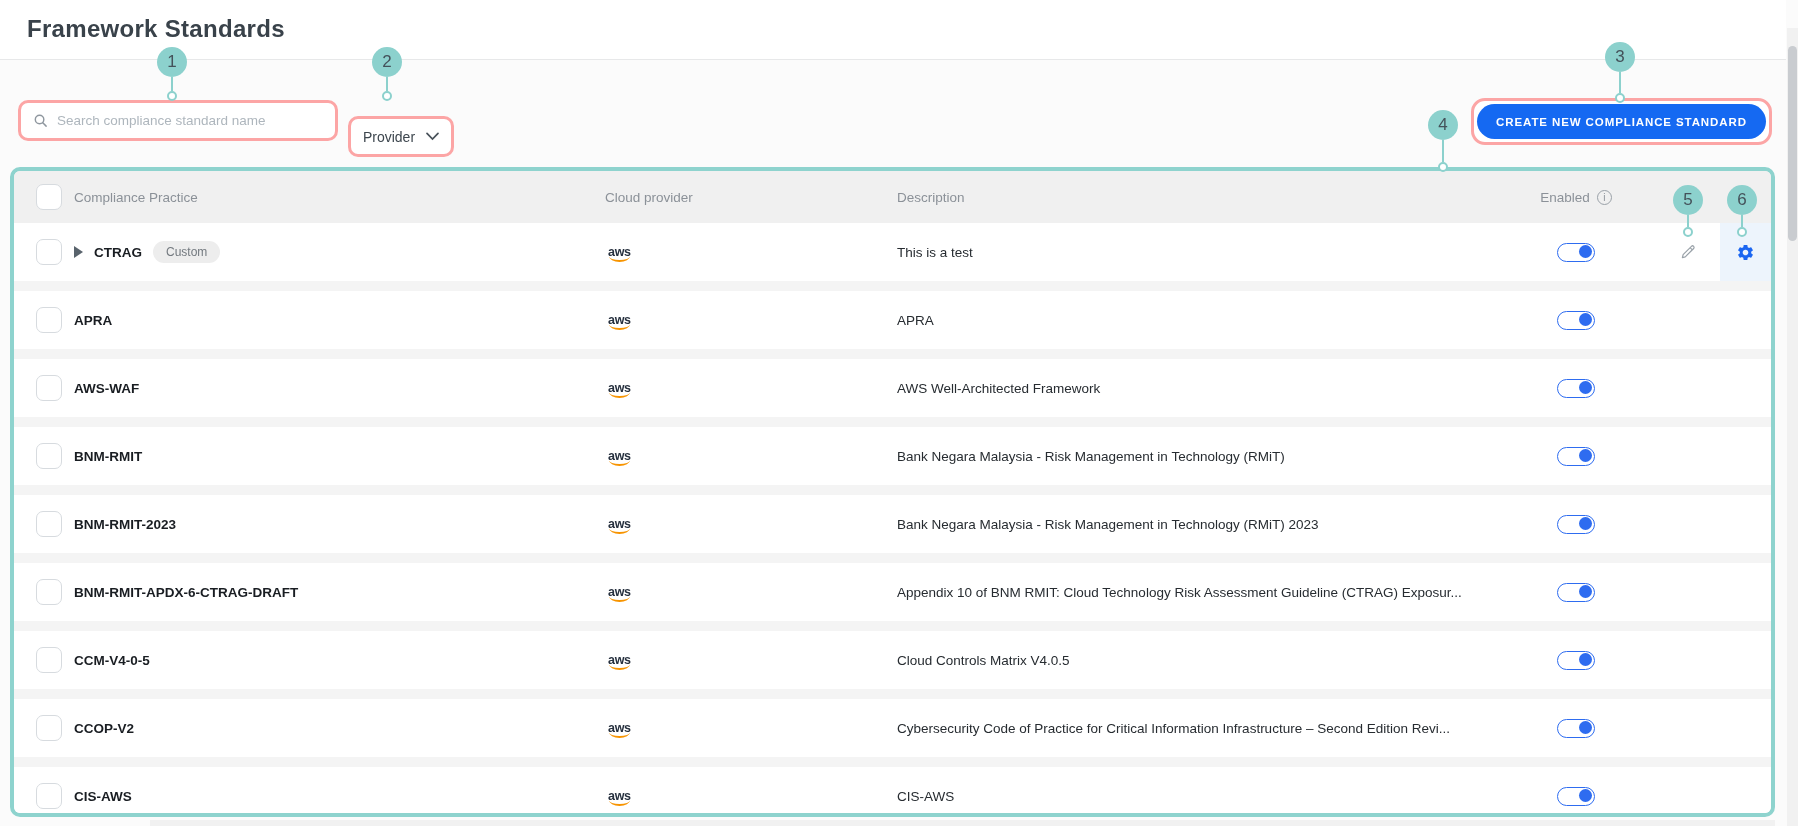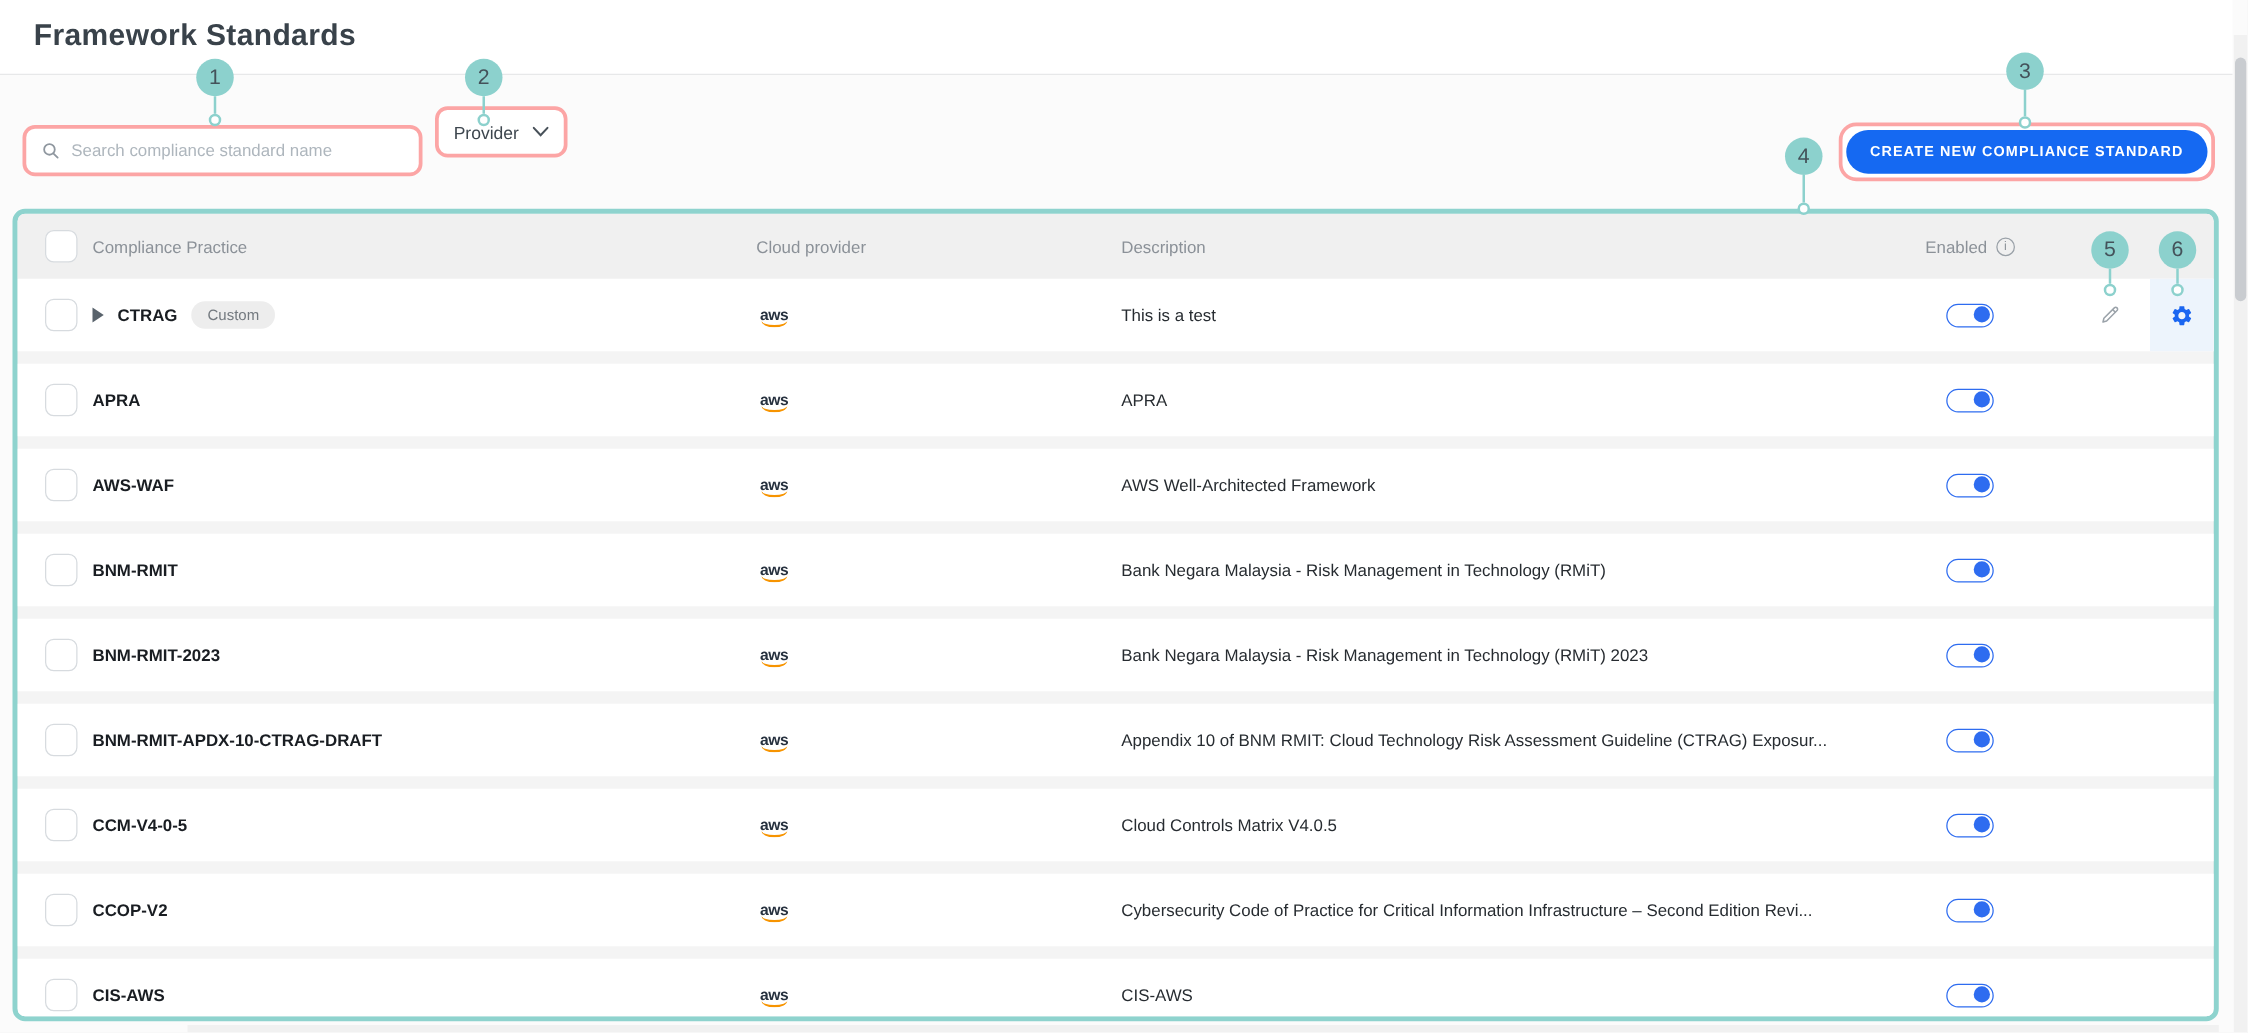--- a/index.html
+++ b/index.html
@@ -9,21 +9,21 @@
   
   .topbar { position:absolute; left:0; top:0; width:1786px; height:60px; background:#ffffff; border-bottom:1px solid #e7e8e9; z-index:1; }
   .page-title { position:absolute; left:27px; top:15px; font-size:24px; font-weight:bold; color:#39424a; letter-spacing:.3px; }
 
   
   .ring { position:absolute; border:3px solid #fca5a5; border-radius:10px; background:#fff; }
   .search-ring { left:18px; top:100px; width:320px; height:41px; padding:4px 5px; }
   .search-inner { width:100%; height:100%; display:flex; align-items:center; gap:9px; padding:0 7px; }
   .search-input { flex:1; border:none; outline:none; background:transparent; font-size:13.5px; color:#3a424a; font-family:inherit; }
   .search-input::placeholder { color:#aeb6bd; }
-  .provider-ring { left:348px; top:85px; width:106px; height:41px; }
+  .provider-ring { left:348px; top:116px; width:106px; height:41px; }
   .provider-inner { width:100%; height:100%; display:flex; align-items:center; justify-content:center; gap:11px; font-size:14px; color:#3d464e; cursor:pointer; }
   .create-ring { left:1471px; top:98px; width:301px; height:47px; border-radius:14px; padding:3px; }
   .create-btn { width:100%; height:100%; background:#1569f2; border:none; border-radius:19px; color:#ffffff; font-size:11.5px; font-weight:bold; letter-spacing:.9px; display:flex; align-items:center; justify-content:center; cursor:pointer; font-family:inherit; white-space:nowrap; }
 
   
   .table-ring { position:absolute; left:10px; top:167px; width:1765px; height:650px; border:4px solid #8ed3ce; border-radius:10px; background:#f4f4f4; overflow:hidden; }
   .grid-cols { display:grid; grid-template-columns:56px 520px 292px 640px 108px 90px 1fr; }
   .thead { height:52px; background:#f0f0f0; align-items:center; color:#8b9198; font-size:13.5px; }
   .trow { height:58px; background:#ffffff; margin-bottom:10px; align-items:center; }
   .c-check { display:flex; justify-content:flex-start; padding-left:22px; }
@@ -219,21 +219,21 @@
           </div>
         </div>
         <div class="c-edit"></div>
         <div class="c-settings"></div>
       </div>
       <div class="trow grid-cols">
         <div class="c-check">
           <div class="checkbox"></div>
         </div>
         <div class="c-name">
-          <span>BNM-RMIT-APDX-10-CTRAG-DRAFT</span>
+          <span>BNM-RMIT-APDX-6-CTRAG-DRAFT</span>
         </div>
         <div class="c-prov"><span class="aws">
             <span class="aws-text">aws</span>
             <span class="aws-smile"></span>
           </span></div>
         <div class="c-desc">Appendix 10 of BNM RMIT: Cloud Technology Risk Assessment Guideline (CTRAG) Exposur...</div>
         <div class="c-enabled">
           <div class="toggle">
             <div class="knob"></div>
           </div>

